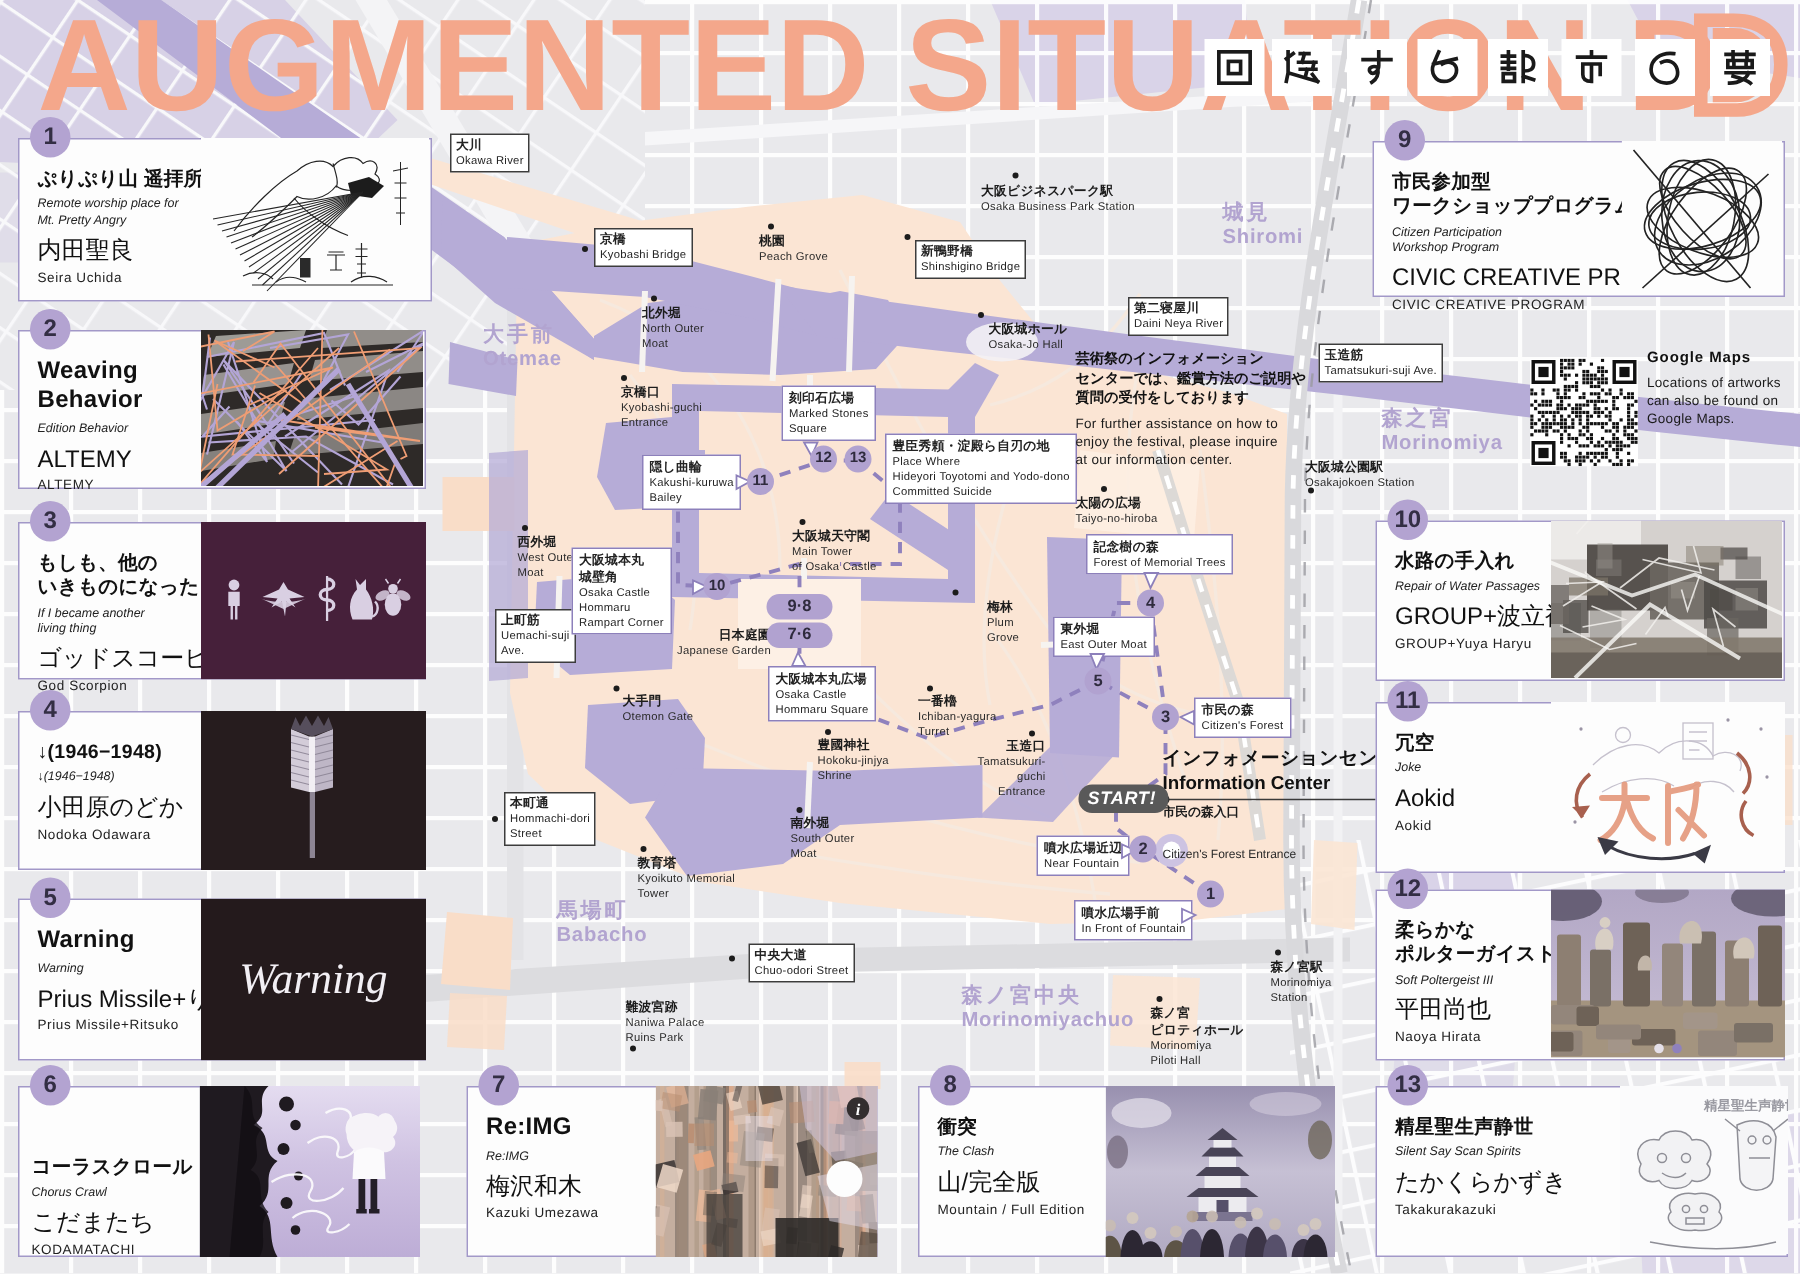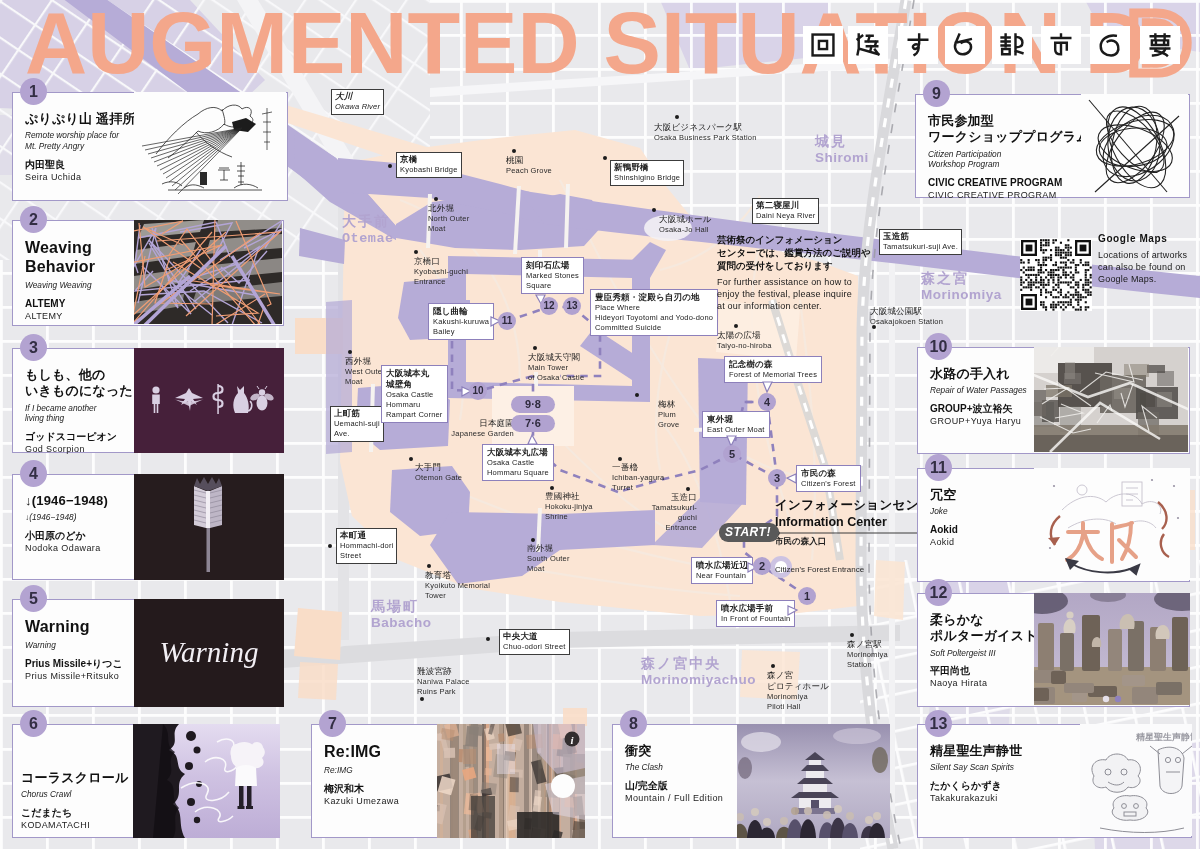--- a/index.html
+++ b/index.html
@@ -9,35 +9,35 @@
 
 .lbx{position:absolute;background:#fff;border:1px solid #3c3c3c;padding:1px 3px 2px 3px;
  font-size:7.5px;line-height:1.3;color:#232323;letter-spacing:.2px;white-space:nowrap;z-index:12;}
 .lbx .j{font-weight:bold;font-size:8.5px;}
 
 .cal{position:absolute;background:#fff;border:1.3px solid #8d80bb;padding:2px 4px;
  font-size:7.5px;line-height:1.32;color:#232323;letter-spacing:.2px;white-space:nowrap;z-index:12;}
 .cal .j{font-weight:bold;font-size:8.5px;}
 
 .dl{position:absolute;font-size:7.5px;line-height:1.3;color:#2a2a2a;letter-spacing:.2px;white-space:nowrap;z-index:11;}
-.dl .j{font-weight:normal;font-size:8.5px;color:#1c1c1c;text-align:center;}
+.dl .j{font-weight:bold;font-size:8.5px;color:#1c1c1c;text-align:center;}
 .dot{position:absolute;width:4px;height:4px;border-radius:50%;background:#1c1c1c;z-index:11;}
 
 .dist{position:absolute;color:#b2a4d0;font-weight:bold;z-index:10;line-height:1.2;}
 .dist .j{font-size:14px;letter-spacing:2px;}
 .dist .e{font-size:13.5px;letter-spacing:.5px;}
 
 .card{position:absolute;background:#fdfdfd;border:1px solid #a298c8;z-index:20;}
 .cnum{position:absolute;width:27px;height:27px;border-radius:50%;background:#b3a3d1;z-index:22;
  color:#332e44;font-weight:bold;font-size:16px;text-align:center;line-height:27px;}
 .ct{position:absolute;left:13px;z-index:21;}
 .ct .t1{font-weight:bold;font-size:13px;line-height:1.25;color:#111;letter-spacing:.2px;white-space:nowrap;}
 .ct .t1l{font-weight:bold;font-size:16px;line-height:1.18;color:#111;letter-spacing:.2px;white-space:nowrap;}
 .ct .t2{font-style:italic;font-size:8.3px;line-height:1.3;color:#222;margin-top:3px;letter-spacing:0;white-space:nowrap;}
-.ct .t3{font-weight:bold;font-size:10px;line-height:1.3;color:#111;margin-top:6px;white-space:nowrap;}
+.ct .t3{font-weight:normal;font-size:16px;line-height:1.3;color:#111;margin-top:6px;white-space:nowrap;}
 .ct .t4{font-size:9px;line-height:1.25;color:#222;letter-spacing:.4px;margin-top:1px;white-space:nowrap;}
 .thumb{position:absolute;overflow:hidden;z-index:21;}
 
 .mc{position:absolute;border-radius:50%;background:#b1a2d0;color:#2f2b3e;font-weight:bold;
  text-align:center;z-index:13;}
 .pill{position:absolute;background:#b1a2d0;color:#2f2b3e;font-weight:bold;border-radius:9px;
  text-align:center;z-index:13;font-size:11px;}
 </style></head><body>
 <div id="page">
 <svg class="abs" style="left:0;top:0;z-index:1" width="1200" height="849" viewBox="0 0 1200 849">
@@ -205,21 +205,21 @@
           <path d="M5,-8 C-3,-9 -8,-4 -8,1 C-8,6 -4,9 1,9 C6,9 8,5 7,1 C6,-3 2,-5 -2,-3"></path>
         </g>
       </g>
       <g transform="translate(1160,45)">
         <rect x="-20" y="-19" width="40" height="38" fill="#fff"></rect>
         <g fill="none" stroke="#1a1a1a" stroke-width="2.1" stroke-linecap="square" transform="scale(1.16)">
           <path d="M-4,-9 L-4,-6 M4,-9 L4,-6 M-8,-7.5 L8,-7.5 M-7,-4 L7,-4 L7,0 L-7,0 Z M-3.5,-4 L-3.5,0 M3.5,-4 L3.5,0 M-8,3 L8,3 M5,3 C4,6 0,9 -6,9 M-4,5 C0,6 4,7 6,9"></path>
         </g>
       </g>
     </svg>
-<div class="lbx" style="left:331px;top:89px;font-style:italic;"><span class="j">大川</span><br>Okawa River</div>
+<div class="lbx" style="left:300px;top:89px;"><span class="j">大川</span><br>Okawa River</div>
 <div class="dot" style="left:388px;top:164px;"></div>
 <div class="lbx" style="left:396px;top:152px;"><span class="j">京橋</span><br>Kyobashi Bridge</div>
 <div class="dot" style="left:512px;top:149px;"></div>
 <div class="dl" style="left:506px;top:155px;"><span class="j">桃園</span><br>Peach Grove</div>
 <div class="dot" style="left:603px;top:156px;"></div>
 <div class="lbx" style="left:610px;top:160px;"><span class="j">新鴨野橋</span><br>Shinshigino Bridge</div>
 <div class="dot" style="left:675px;top:115px;"></div>
 <div class="dl" style="left:654px;top:122px;"><span class="j">大阪ビジネスパーク駅</span><br>Osaka Business Park Station</div>
 <div class="lbx" style="left:752px;top:198px;"><span class="j">第二寝屋川</span><br>Daini Neya River</div>
 <div class="lbx" style="left:879px;top:229px;"><span class="j">玉造筋</span><br>Tamatsukuri-suji Ave.</div>
@@ -270,21 +270,21 @@
     </svg>
 <div class="cal" style="left:590px;top:289px;"><span class="j">豊臣秀頼・淀殿ら自刃の地</span><br>Place Where<br>Hideyori Toyotomi and Yodo-dono<br>Committed Suicide</div>
 <div class="cal" style="left:428px;top:303px;"><span class="j">隠し曲輪</span><br>Kakushi-kuruwa<br>Bailey</div>
 <svg class="abs" style="left:0;top:0;z-index:13" width="1200" height="849" viewBox="0 0 1200 849">
       <polygon points="491,317 491,326 500,321" fill="#fff" stroke="#8d80bb" stroke-width="1.2"></polygon>
     </svg>
 <div class="cal" style="left:381px;top:365px;"><span class="j">大阪城本丸</span><br><span class="j">城壁角</span><br>Osaka Castle<br>Hommaru<br>Rampart Corner</div>
 <svg class="abs" style="left:0;top:0;z-index:13" width="1200" height="849" viewBox="0 0 1200 849">
       <polygon points="462,387 462,396 471,391" fill="#fff" stroke="#8d80bb" stroke-width="1.2"></polygon>
     </svg>
-<div class="cal" style="left:482px;top:444px;"><span class="j">大阪城本丸広場</span><br>Osaka Castle<br>Hommaru Square</div>
+<div class="cal" style="left:512px;top:444px;"><span class="j">大阪城本丸広場</span><br>Osaka Castle<br>Hommaru Square</div>
 <svg class="abs" style="left:0;top:0;z-index:13" width="1200" height="849" viewBox="0 0 1200 849">
       <polygon points="528,444 537,444 532,435" fill="#fff" stroke="#8d80bb" stroke-width="1.2"></polygon>
     </svg>
 <div class="cal" style="left:724px;top:356px;"><span class="j">記念樹の森</span><br>Forest of Memorial Trees</div>
 <svg class="abs" style="left:0;top:0;z-index:13" width="1200" height="849" viewBox="0 0 1200 849">
       <polygon points="763,382 772,382 767,392" fill="#fff" stroke="#8d80bb" stroke-width="1.2"></polygon>
     </svg>
 <div class="cal" style="left:702px;top:411px;"><span class="j">東外堀</span><br>East Outer Moat</div>
 <svg class="abs" style="left:0;top:0;z-index:13" width="1200" height="849" viewBox="0 0 1200 849">
       <polygon points="727,436 736,436 731,446" fill="#fff" stroke="#8d80bb" stroke-width="1.2"></polygon>
@@ -306,21 +306,21 @@
 <div style="font-weight:bold;font-size:12.5px;color:#111;letter-spacing:.3px;">インフォメーションセンター</div>
 <div style="font-weight:bold;font-size:12.5px;color:#111;margin-top:1px;">Information Center</div>
 <div style="font-weight:bold;font-size:8.5px;color:#1c1c1c;margin-top:7px;">市民の森入口</div>
 <div style="font-size:8px;color:#2a2a2a;margin-top:17px;">Citizen's Forest Entrance</div>
 </div>
 
 <div class="abs" style="left:719px;top:523px;z-index:14;background:#595959;color:#fff;font-weight:bold;
 font-style:italic;font-size:12px;padding:2px 8px 3px 6px;border-radius:9px;letter-spacing:.5px;">START!</div>
 <div class="abs" style="left:770px;top:556px;width:22px;height:22px;border-radius:50%;background:#cdc3e2;z-index:11;"></div>
     <div class="abs" style="left:775px;top:561px;width:12px;height:12px;border-radius:50%;background:#fff;z-index:11;"></div>
-<div class="dist" style="left:342px;top:214px;font-family:Liberation Mono, monospace;">
+<div class="dist" style="left:322px;top:214px;">
       <div class="j">大手前</div>
       <div class="e">Otemae</div>
     </div>
 <div class="dist" style="left:815px;top:133px;">
       <div class="j">城見</div>
       <div class="e">Shiromi</div>
     </div>
 <div class="dist" style="left:921px;top:270px;">
       <div class="j">森之宮</div>
       <div class="e">Morinomiya</div>
@@ -387,21 +387,21 @@
           <path d="M28,92 C36,88 44,90 48,94 M50,96 C58,90 66,94 70,96 M100,96 C108,90 118,92 124,96 M34,98 L128,98"></path>
           <path d="M128,22 L138,20 M133,16 L133,58 M129,30 L137,30 M129,40 L137,40 M130,50 L136,50" stroke-width="0.7"></path>
         </g>
       </svg>
     </div>
 
 <div class="card" style="left:12px;top:220px;width:270px;height:104px;"></div>
 <div class="cnum" style="left:20px;top:206px;">2</div>
 <div class="ct" style="left:25px;top:239px;z-index:21;width:106px;">
       <div class="t1l">Weaving<br>Behavior</div>
-      <div class="t2">Weaving Weaving</div>
+      <div class="t2">Edition Behavior</div>
       <div class="t3">ALTEMY</div>
       <div class="t4">ALTEMY</div>
     </div>
 <div class="thumb" style="left:134px;top:220px;width:150px;height:106px;">
       <svg width="148" height="104" viewBox="0 0 148 104">
         <rect width="148" height="104" fill="#2e2a28"></rect>
         <g fill="#c9c6c1" opacity="0.8">
           <polygon points="10,4 70,0 66,12 4,18" opacity="0.9"></polygon>
           <polygon points="84,0 148,0 148,8 80,12" opacity="0.8"></polygon>
           <polygon points="2,30 62,22 58,36 0,44" opacity="0.85"></polygon>

